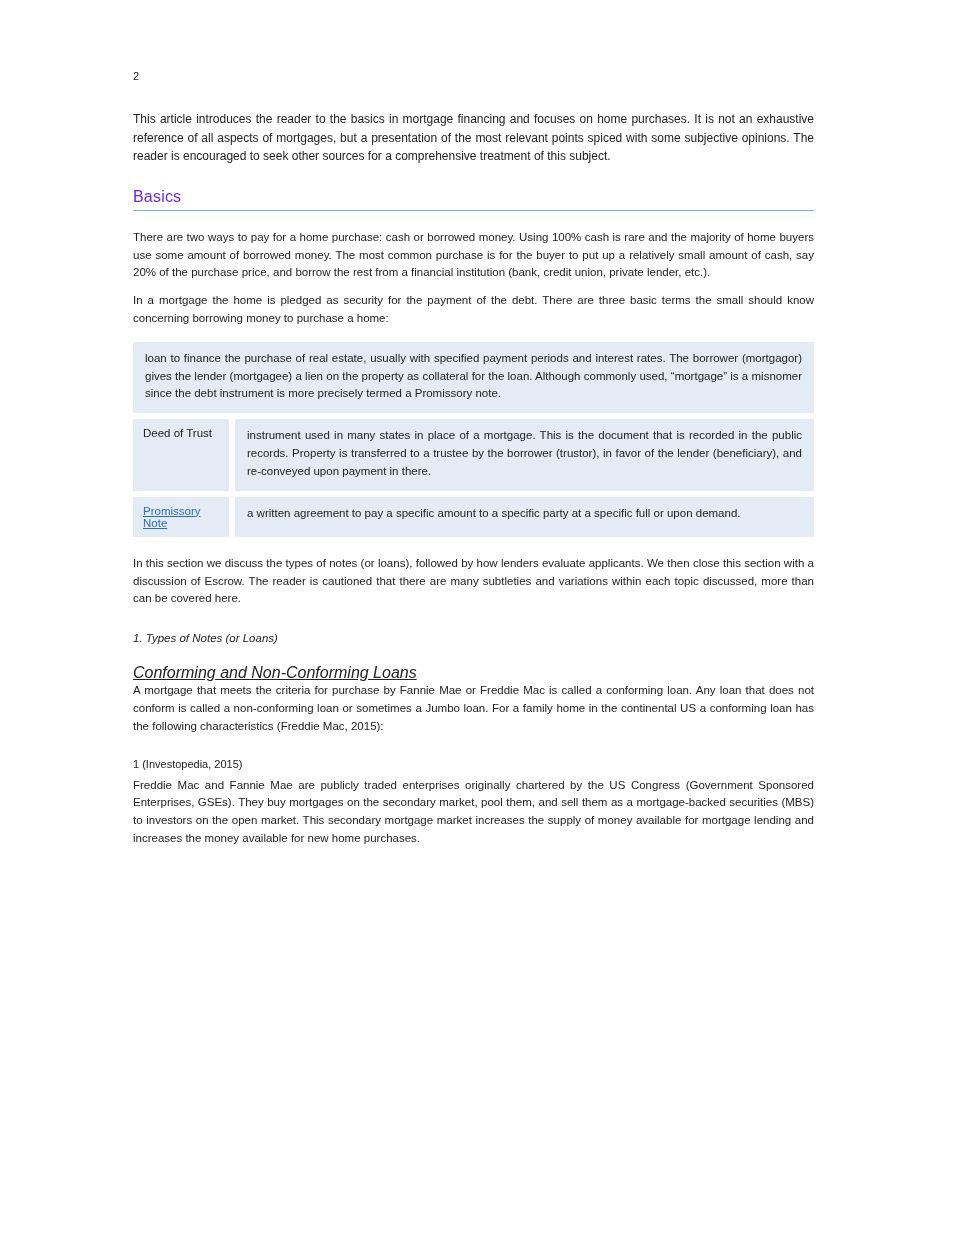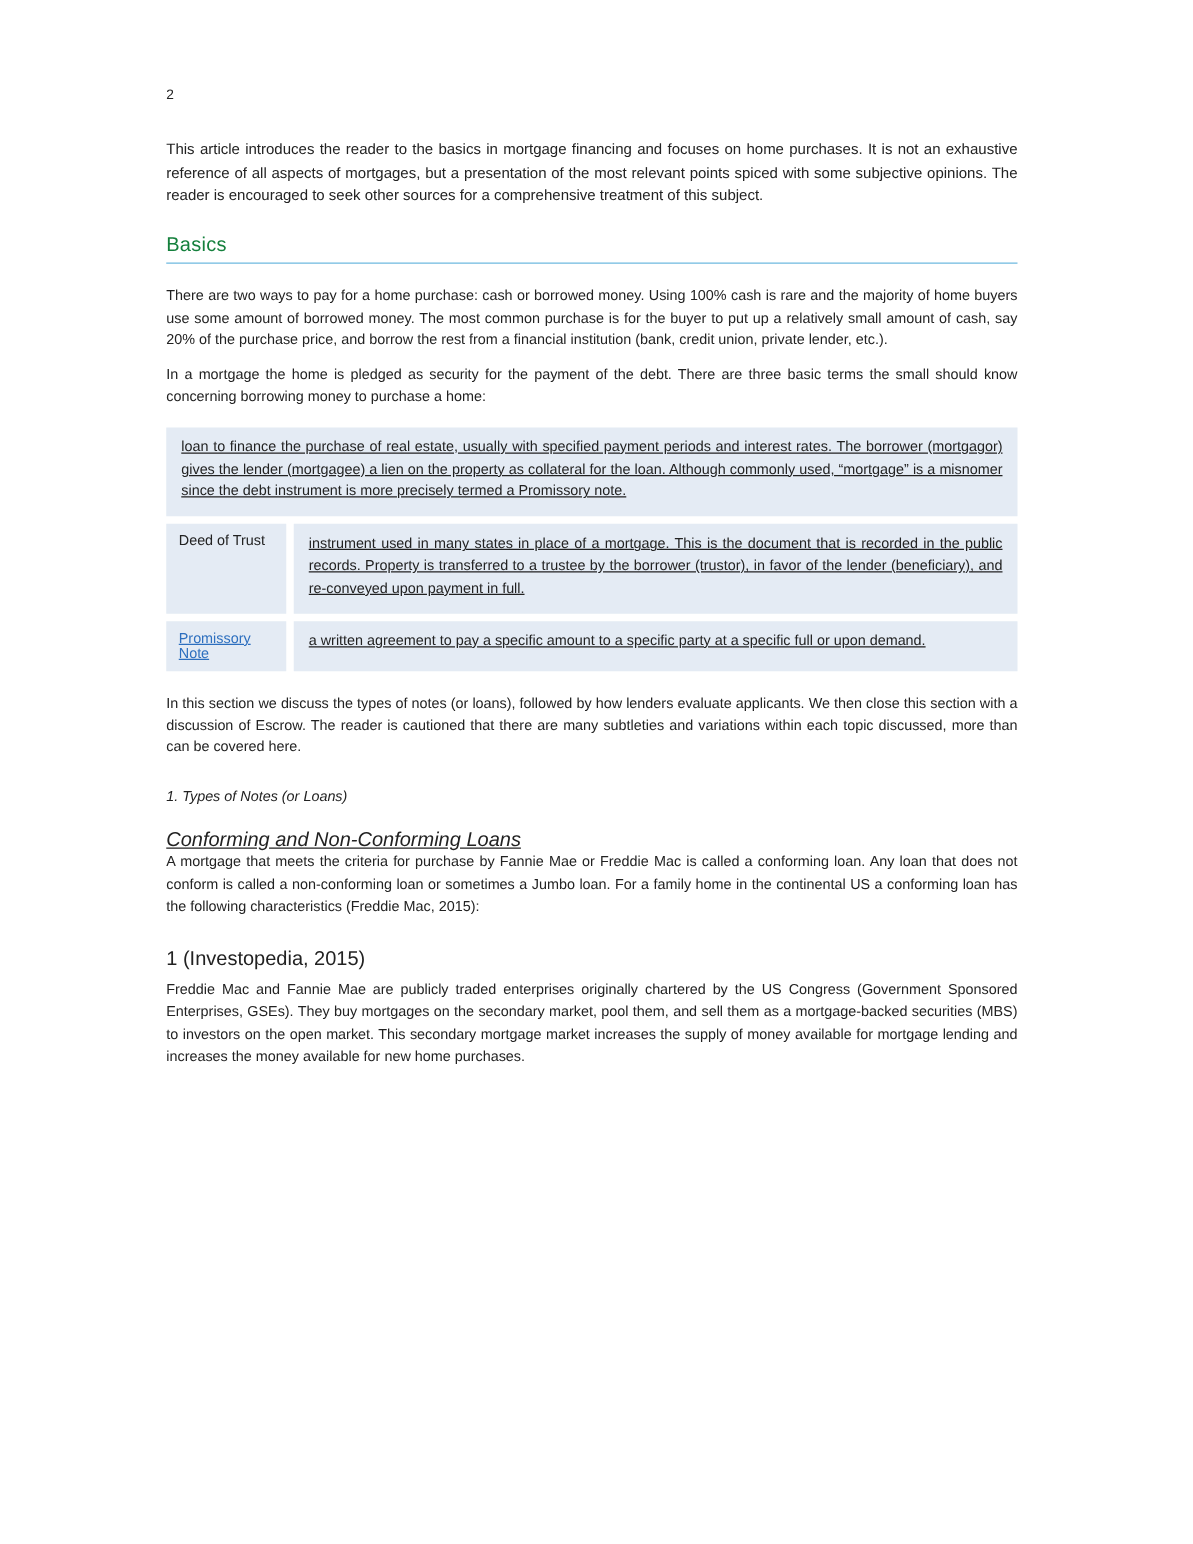--- a/index.html
+++ b/index.html
@@ -26,21 +26,21 @@
   }
   .intro {
     margin-top: 20px;
     font-size: 12px;
     line-height: 1.55;
     text-align: justify;
   }
   .section-title {
     margin-top: 22px;
     font-size: 16px;
-    color: #15803d;
+    color: #6d28d9;
     letter-spacing: 0.2px;
   }
   hr.section-rule {
     border: none;
     border-top: 0.5px solid #6fb9df;
     margin: 4px 0 18px 0;
   }
   .body-text {
     font-size: 11.5px;
     line-height: 1.55;
@@ -74,36 +74,35 @@
   .def-term .term-plain {
     color: #222;
   }
   .def-desc {
     flex: 1 1 auto;
     background: #e4ebf4;
     padding: 8px 12px 10px 12px;
     font-size: 11.5px;
     line-height: 1.55;
     text-align: justify;
-    text-decoration: underline;
   }
   .section-heading {
     margin-top: 24px;
     font-size: 11.5px;
     font-style: italic;
   }
   .subsection-title {
     margin-top: 20px;
     font-size: 16px;
     font-style: italic;
     text-decoration: underline;
   }
   .citation {
     margin-top: 20px;
-    font-size: 16px;
+    font-size: 11px;
     line-height: 1.55;
     text-align: justify;
   }
 </style>
 </head>
 <body>
 
 <div class="page">
 
   <div class="page-number">2</div>
@@ -119,21 +118,21 @@
   <div class="def-block">
 
     <div class="def-row">
       <div class="def-desc">loan to finance the purchase of real estate, usually with specified payment periods and interest rates. The borrower (mortgagor) gives the lender (mortgagee) a lien on the property as collateral for the loan. Although commonly used, “mortgage” is a misnomer since the debt instrument is more precisely termed a Promissory note.</div>
     </div>
 
     <div class="def-row">
       <div class="def-term">
         <span class="term-plain">Deed of Trust</span>
       </div>
-      <div class="def-desc">instrument used in many states in place of a mortgage. This is the document that is recorded in the public records. Property is transferred to a trustee by the borrower (trustor), in favor of the lender (beneficiary), and re-conveyed upon payment in full.</div>
+      <div class="def-desc">instrument used in many states in place of a mortgage. This is the document that is recorded in the public records. Property is transferred to a trustee by the borrower (trustor), in favor of the lender (beneficiary), and re-conveyed upon payment in there.</div>
     </div>
 
     <div class="def-row">
       <div class="def-term">
         <span class="term-link">Promissory Note</span>
       </div>
       <div class="def-desc">a written agreement to pay a specific amount to a specific party at a specific full or upon demand.</div>
     </div>
 
   </div>

